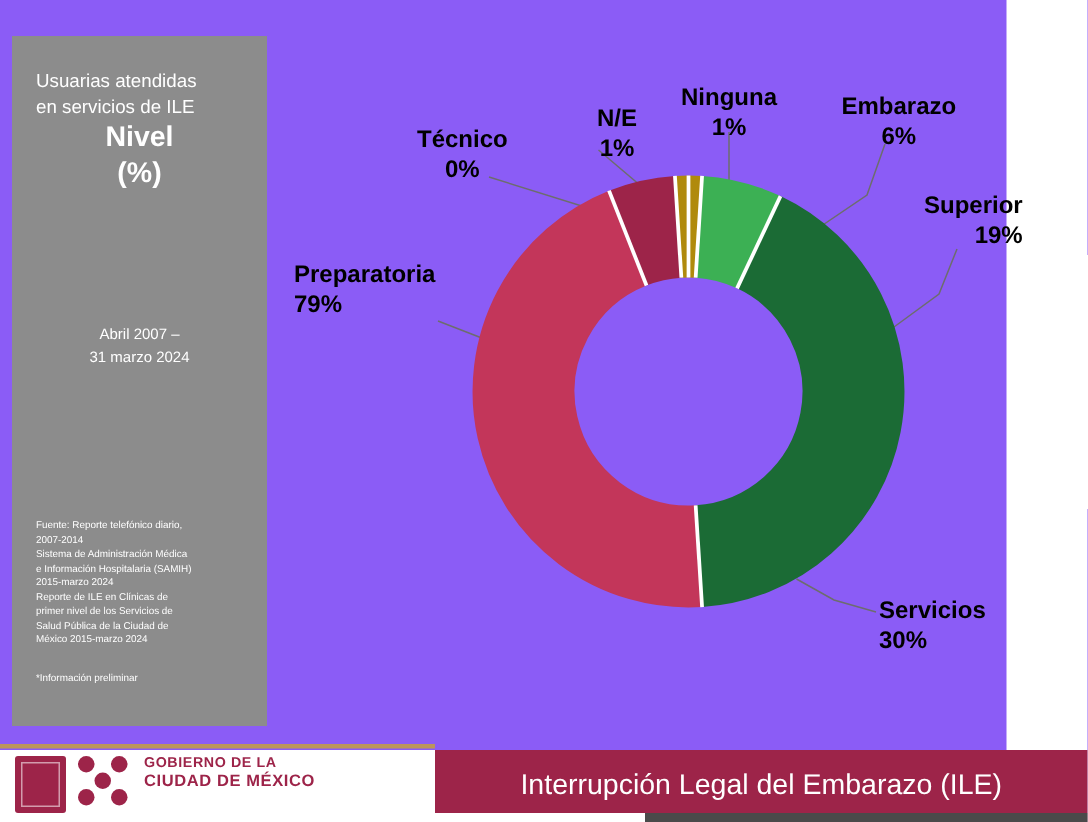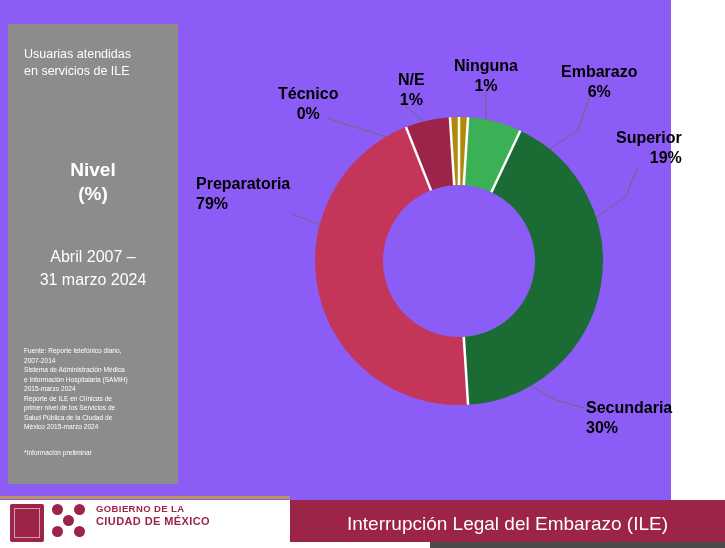--- a/index.html
+++ b/index.html
@@ -34,31 +34,30 @@
     padding: 22px 16px 10px 16px;
   }
   .panel-title {
     font-size: 12.5px;
     line-height: 1.35;
     font-weight: normal;
     color: #ffffff;
     margin: 0 0 0 0;
   }
   .panel-heading {
-    margin-top: 78px;
     text-align: center;
     font-size: 19px;
     font-weight: bold;
     line-height: 1.25;
     color: #ffffff;
   }
   .panel-dates {
-    margin-top: 40px;
+    margin-top: 90px;
     text-align: center;
-    font-size: 16px;
+    font-size: 10px;
     line-height: 1.45;
     color: #ffffff;
   }
   .panel-source {
     position: absolute;
     left: 16px;
     bottom: 52px;
     font-size: 6.6px;
     line-height: 1.45;
     color: #ffffff;
@@ -312,21 +311,21 @@
       <span>Embarazo</span>
       <span class="pct">6%</span>
     </div>
 
     <div class="lbl lbl-superior right">
       <span>Superior</span>
       <span class="pct">19%</span>
     </div>
 
     <div class="lbl lbl-secundaria">
-      <span>Secundaria</span>
+      <span>Servicios</span>
       <span class="pct">30%</span>
     </div>
 
     <div class="lbl lbl-preparatoria">
       <span>Preparatoria</span>
       <span class="pct">79%</span>
     </div>
   </div>
 
   <div class="footer">

